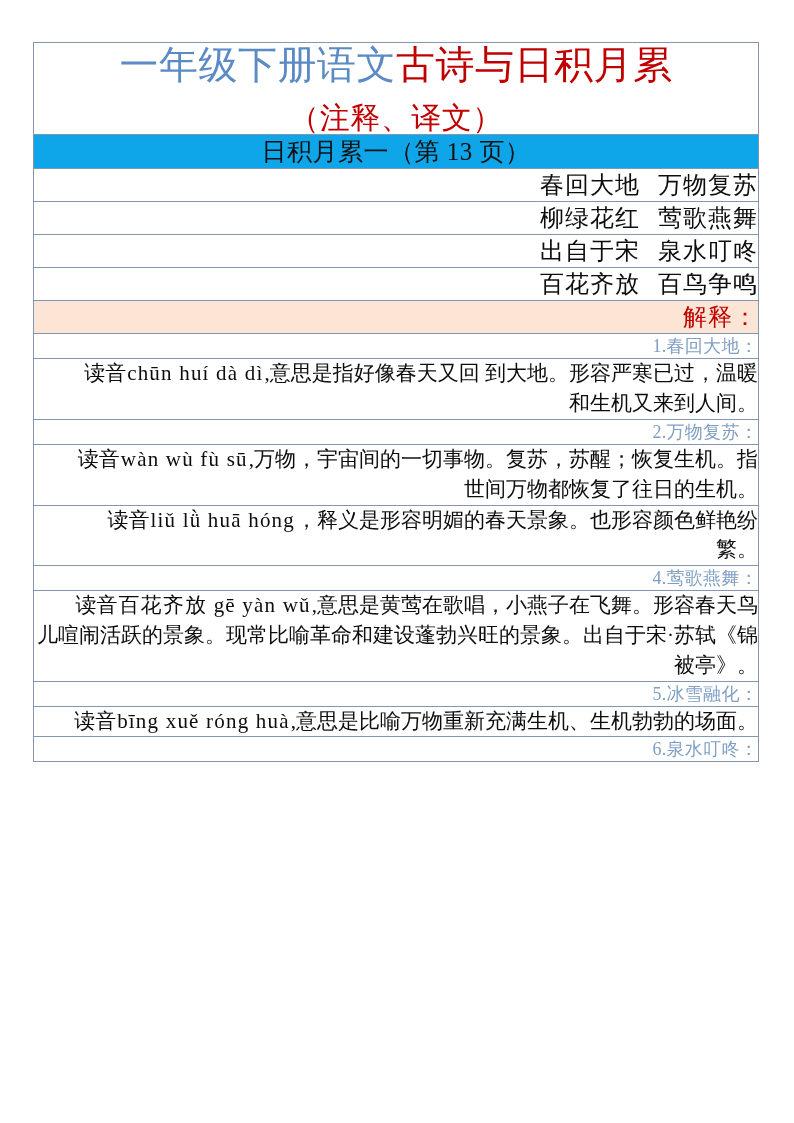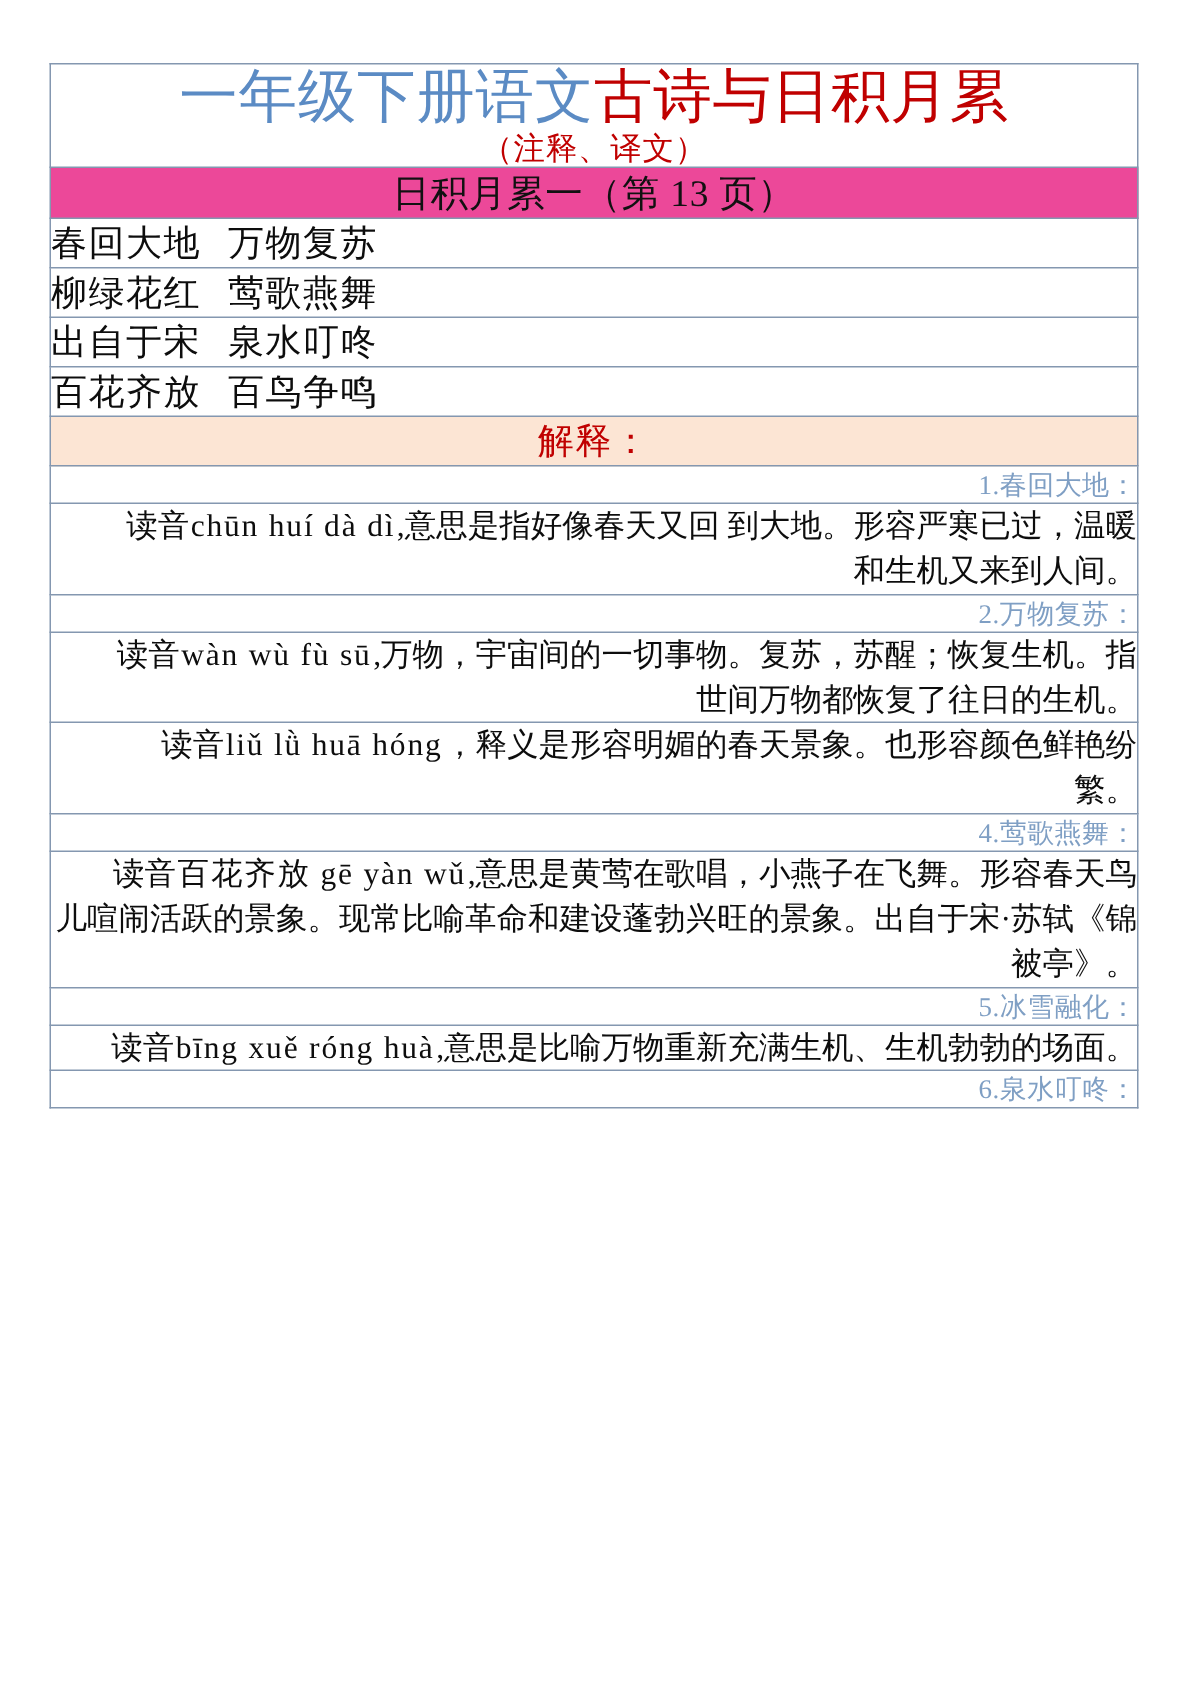--- a/index.html
+++ b/index.html
@@ -42,54 +42,54 @@
   }
   .title-main {
     font-size: 39px;
     font-weight: normal;
     letter-spacing: 0.5px;
     white-space: nowrap;
   }
   .title-blue { color: #5b8bc4; }
   .title-red  { color: #c00000; }
   .title-sub {
-    font-size: 21px;
+    font-size: 30px;
     color: #c00000;
-    margin-top: 1px;
+    margin-top: 14px;
     letter-spacing: 0.5px;
   }
 
   
   .section-header-cell {
-    background: #ec4899;
+    background: #0ea5e9;
     text-align: center;
     padding: 6px 4px 7px 4px;
   }
   .section-header-text {
     font-size: 25px;
     color: #111111;
     letter-spacing: 0.5px;
   }
 
   
   .idiom-cell {
-    text-align: left;
+    text-align: right;
     padding: 5px 4px 6px 4px;
   }
   .idiom-text {
     font-size: 24px;
     color: #0d0d0d;
     letter-spacing: 1px;
   }
   .idiom-gap { display: inline-block; width: 18px; }
 
   
   .explain-cell {
     background: #fce5d4;
-    text-align: center;
+    text-align: right;
     padding: 5px 4px 6px 4px;
   }
   .explain-text {
     font-size: 24px;
     color: #c00000;
     letter-spacing: 1px;
   }
 
   
   .entry-label-cell {

